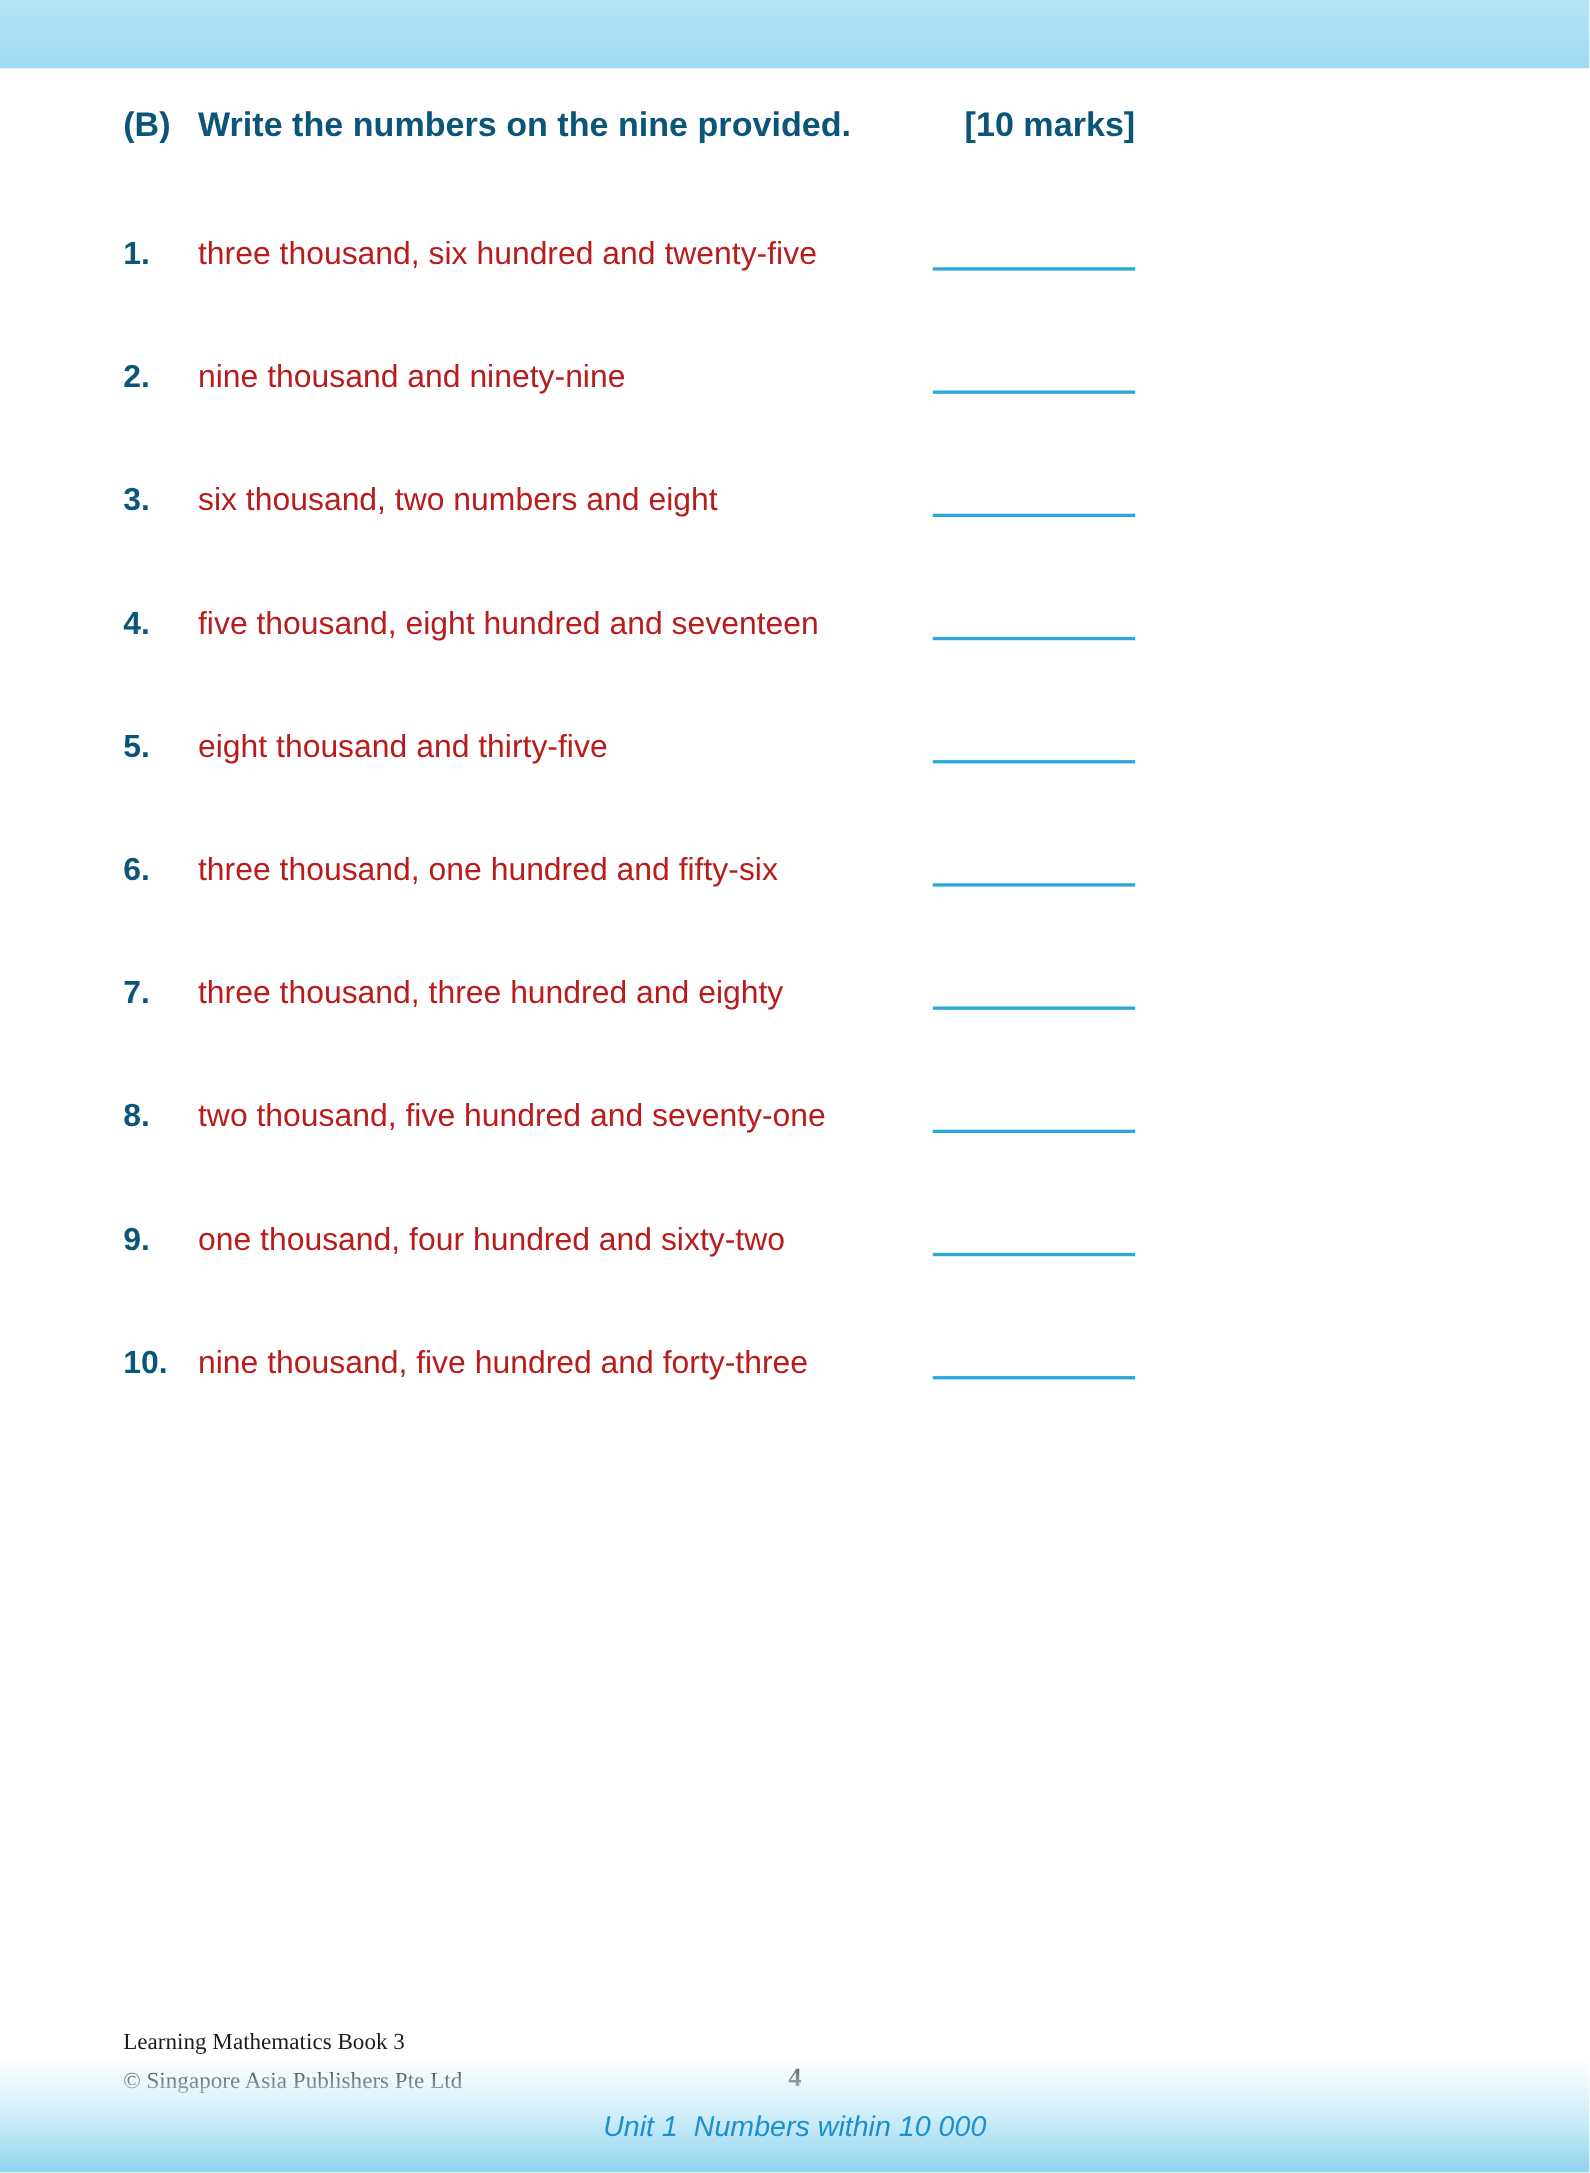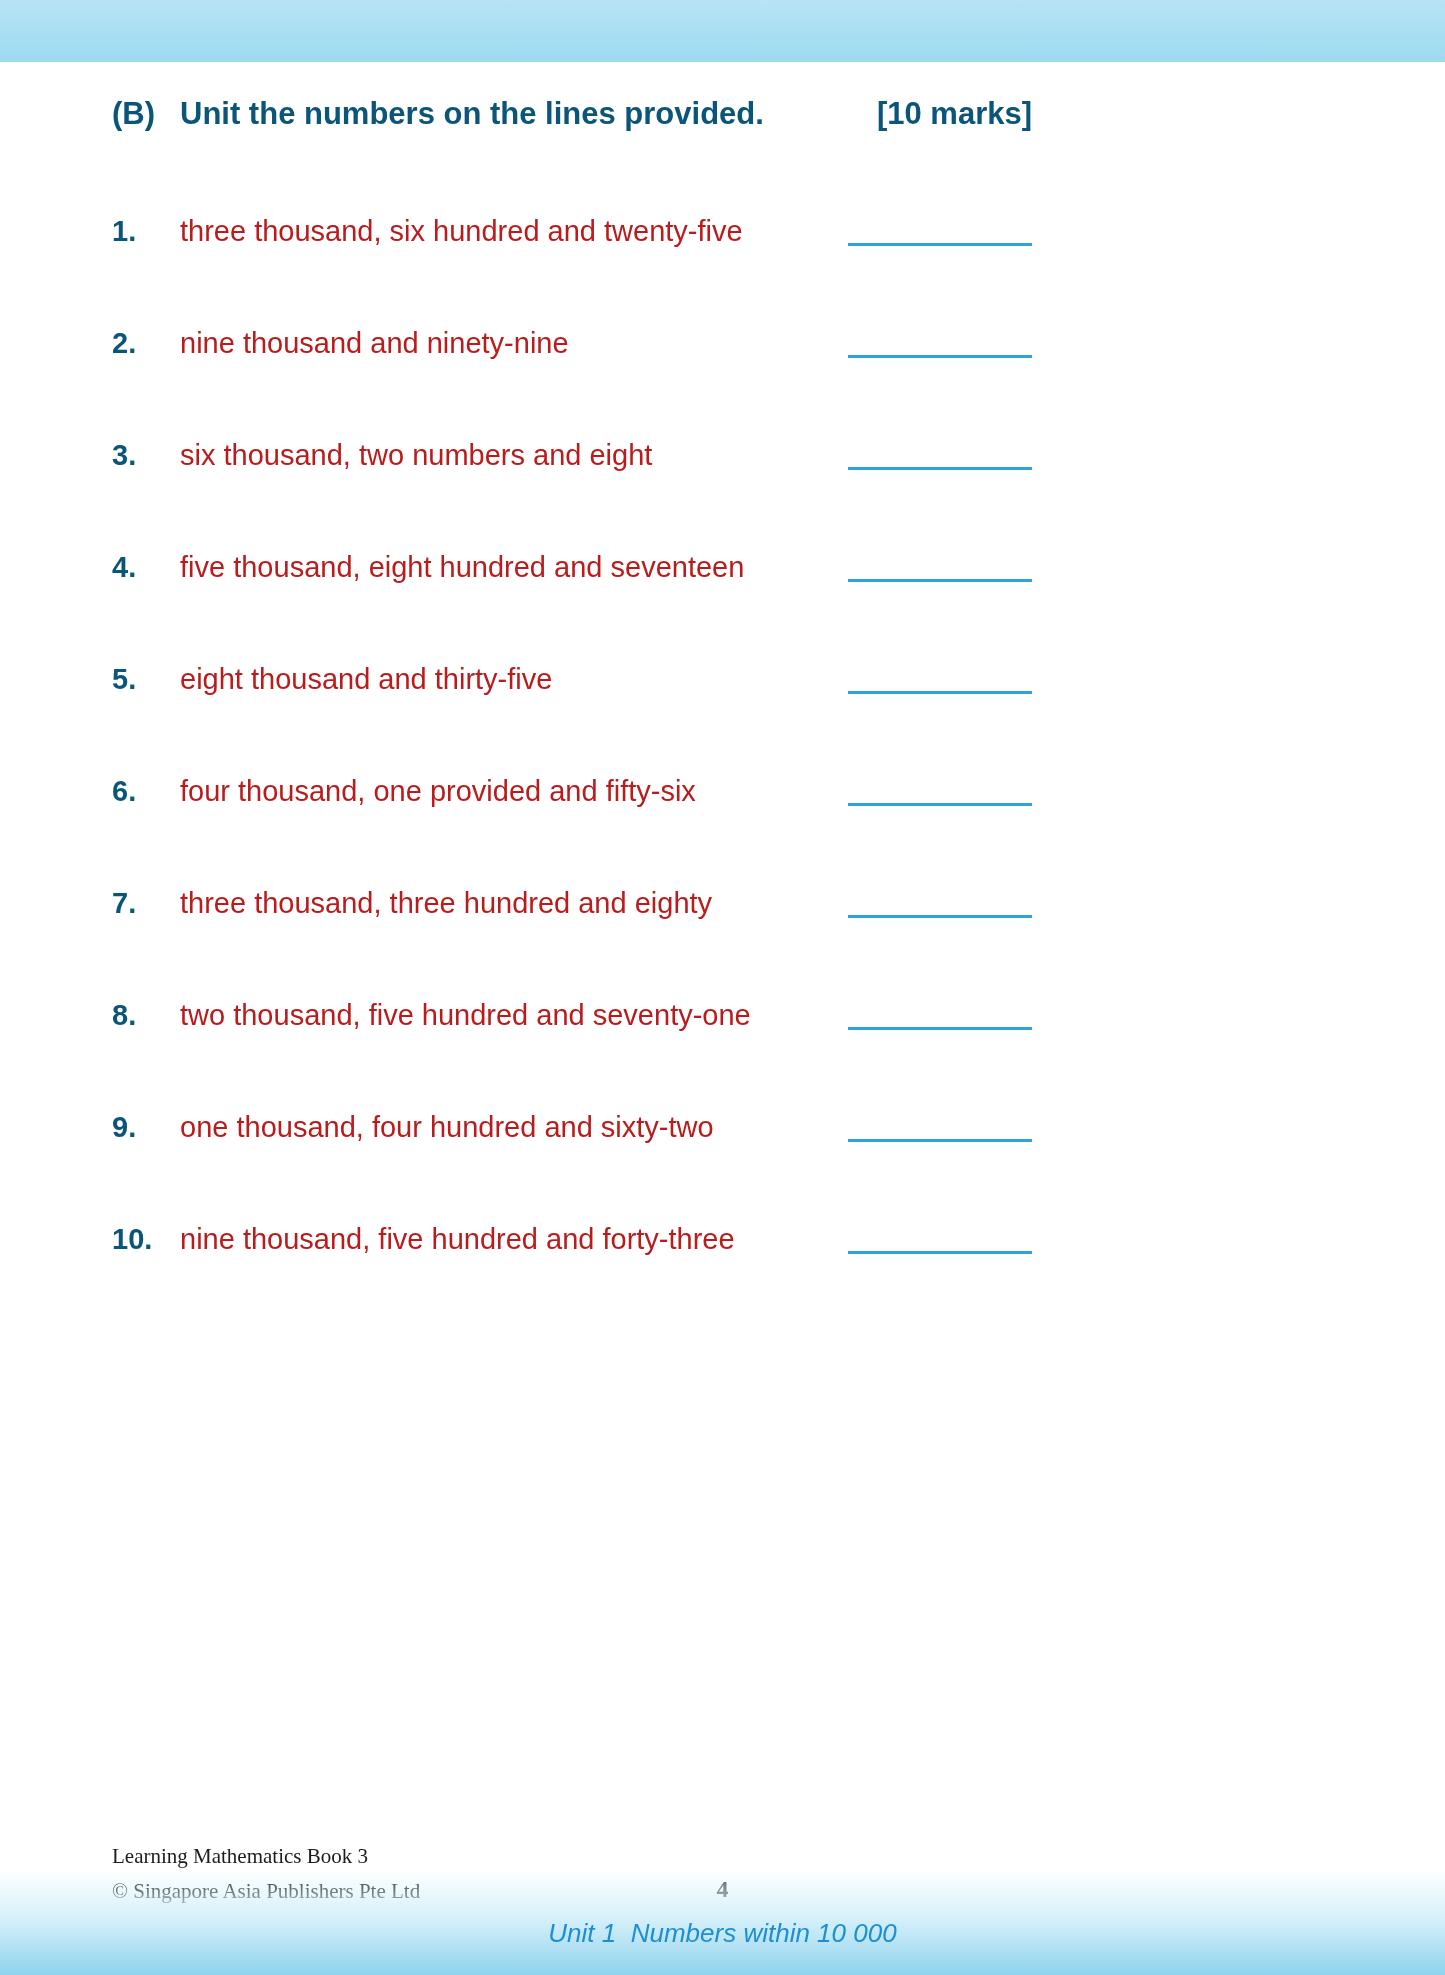--- a/index.html
+++ b/index.html
@@ -99,21 +99,21 @@
 </style>
 </head>
 <body>
 
 <div class="top-band"></div>
 
 <div class="content">
 
   <div class="header-row">
     <span class="header-label">(B)</span>
-    <span class="header-title">Unit the numbers on the lines provided.</span>
+    <span class="header-title">Write the numbers on the nine provided.</span>
     <span class="header-marks">[10 marks]</span>
   </div>
 
   <div class="items">
 
     <div class="item-row">
       <span class="item-num">1.</span>
       <span class="item-text">three thousand, six hundred and twenty-five</span>
       <span class="answer-line"></span>
     </div>
@@ -137,21 +137,21 @@
     </div>
 
     <div class="item-row">
       <span class="item-num">5.</span>
       <span class="item-text">eight thousand and thirty-five</span>
       <span class="answer-line"></span>
     </div>
 
     <div class="item-row">
       <span class="item-num">6.</span>
-      <span class="item-text">four thousand, one provided and fifty-six</span>
+      <span class="item-text">three thousand, one hundred and fifty-six</span>
       <span class="answer-line"></span>
     </div>
 
     <div class="item-row">
       <span class="item-num">7.</span>
       <span class="item-text">three thousand, three hundred and eighty</span>
       <span class="answer-line"></span>
     </div>
 
     <div class="item-row">

